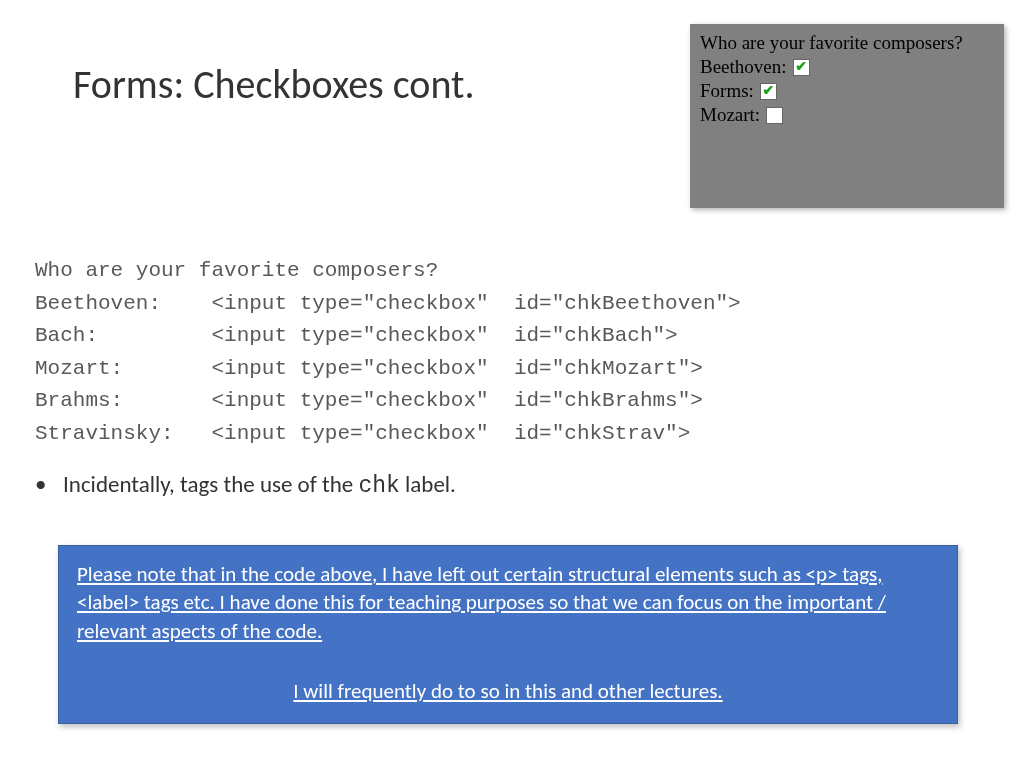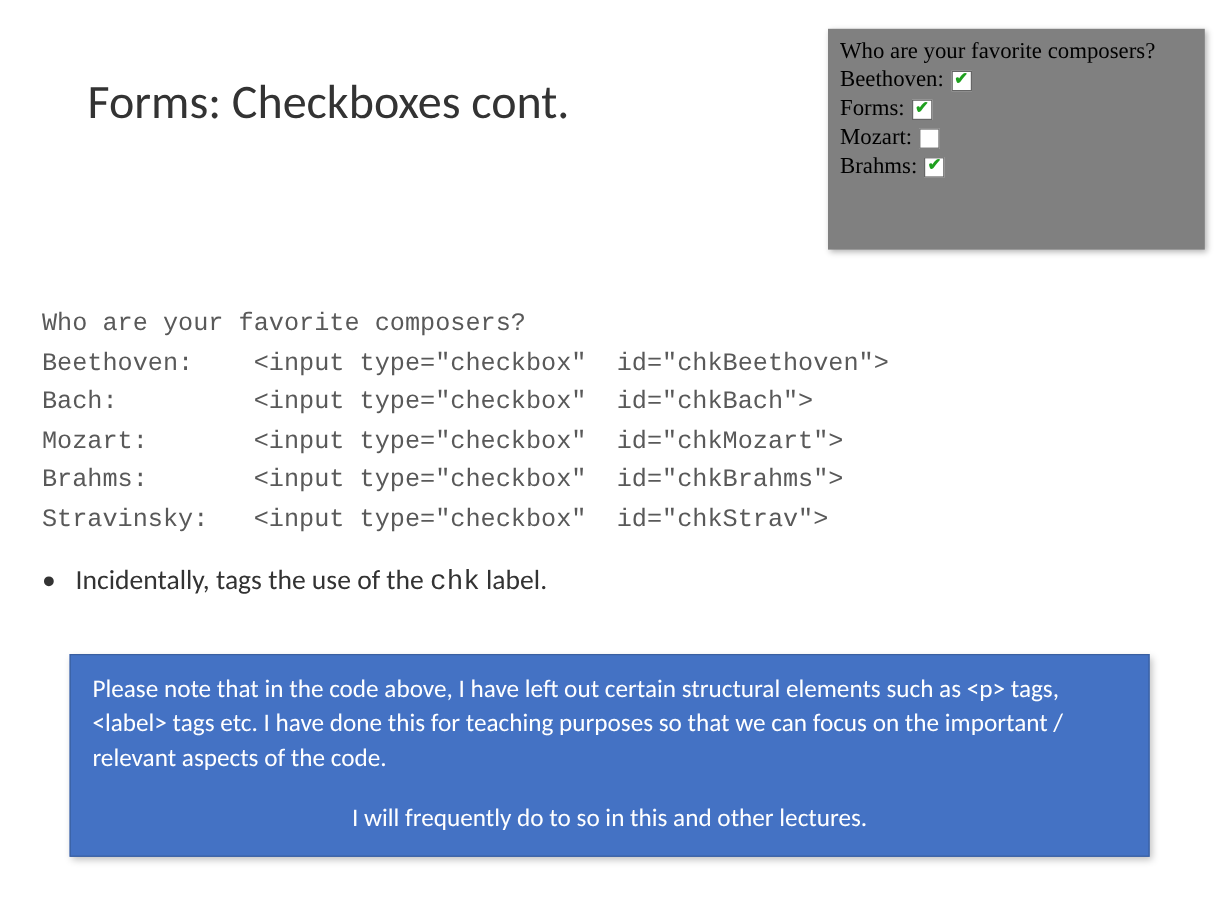--- a/index.html
+++ b/index.html
@@ -94,24 +94,25 @@
     left: 58px;
     width: 900px;
     background: #4472c4;
     color: #fff;
     font-size: 21px;
     padding: 14px 18px 18px 18px;
     box-sizing: border-box;
     border: 1px solid #3a5fa0;
     box-shadow: 2px 3px 6px rgba(0,0,0,0.25);
     line-height: 1.35;
+    text-decoration: underline;
   }
   .note-box .centered {
     text-align: center;
-    margin-top: 22px;
+    margin-top: 32px;
   }
 </style>
 </head>
 <body>
 
 <div class="slide-title">Forms: Checkboxes cont.</div>
 
 <div class="example-box">
   <div class="q">Who are your favorite composers?</div>
   <div id="example-rows">
@@ -119,24 +120,20 @@
         <span class="lbl">Beethoven:</span>
         <span class="cbx checked"></span>
       </div>
       <div class="example-row">
         <span class="lbl">Forms:</span>
         <span class="cbx checked"></span>
       </div>
       <div class="example-row">
         <span class="lbl">Mozart:</span>
         <span class="cbx"></span>
-      </div>
-      <div class="example-row">
-        <span class="lbl">Brahms:</span>
-        <span class="cbx checked"></span>
       </div>
     </div>
 </div>
 
 <div class="code-block">Who are your favorite composers?
 Beethoven:    &lt;input type="checkbox"  id="chkBeethoven"&gt;
 Bach:         &lt;input type="checkbox"  id="chkBach"&gt;
 Mozart:       &lt;input type="checkbox"  id="chkMozart"&gt;
 Brahms:       &lt;input type="checkbox"  id="chkBrahms"&gt;
 Stravinsky:   &lt;input type="checkbox"  id="chkStrav"&gt;</div>

